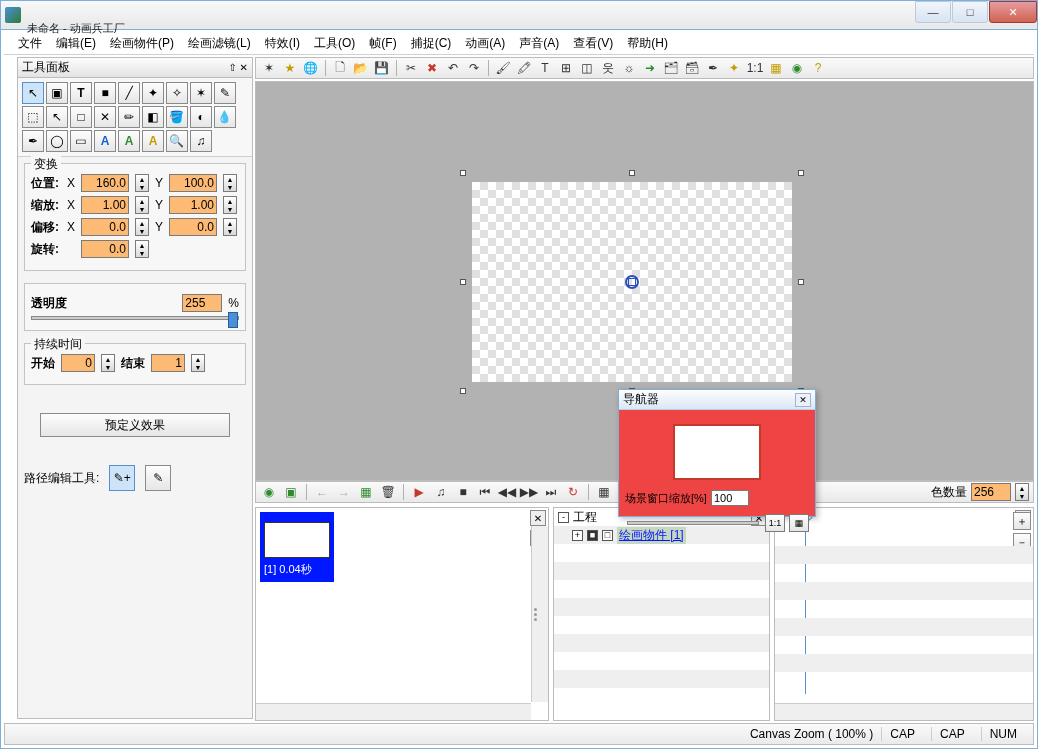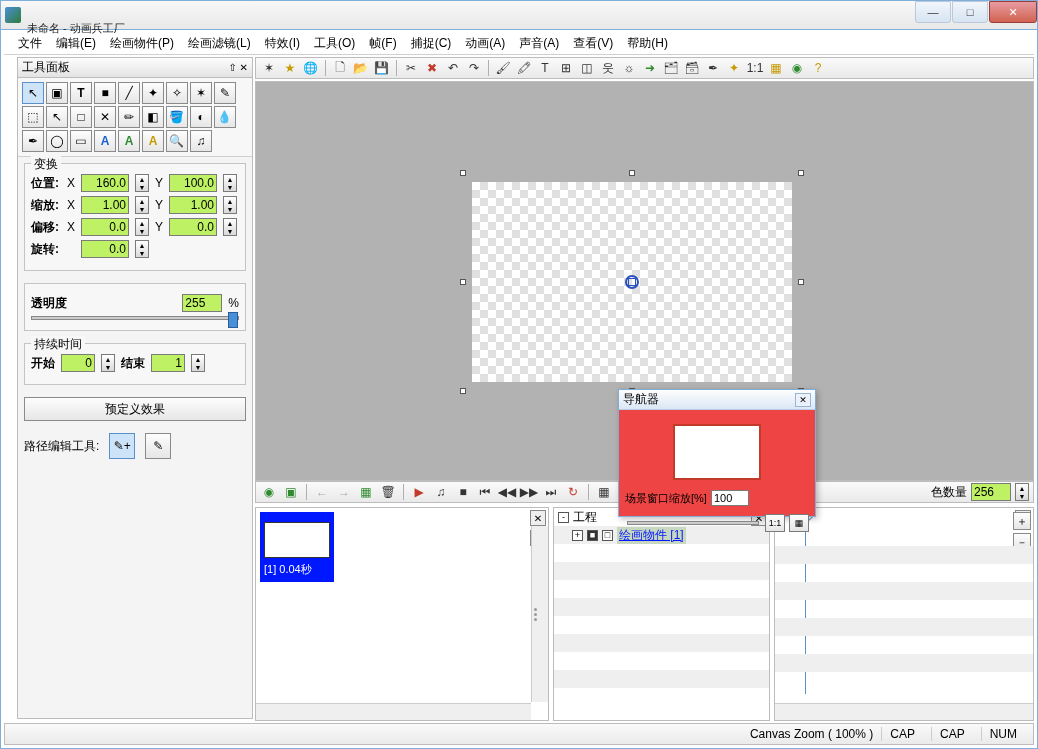--- a/index.html
+++ b/index.html
@@ -29,28 +29,28 @@
 .toolpanel-head .pin { font-size: 10px; cursor: default; }
 .toolgrid { padding: 4px 4px; display: flex; flex-wrap: wrap; gap: 2px; border-bottom: 1px solid #cfcfcf; background: #f7f7f7; }
 .tbtn { width: 22px; height: 22px; border: 1px solid #8a8a8a; background: linear-gradient(#fdfdfd,#e6e6e6); display: flex; align-items: center; justify-content: center; font-size: 12px; cursor: default; }
 .tbtn.sel { background: #cde3f7; border-color: #5a8fce; }
 
 
 .propgroup { margin: 6px; border: 1px solid #c4c4c4; padding: 6px 6px 8px 6px; background: #f7f7f7; position: relative; }
 .propgroup .gtitle { position: absolute; top: -8px; left: 6px; background:#f7f7f7; padding: 0 3px; font-size: 12px; }
 .prow { display: flex; align-items: center; margin: 4px 0; gap: 6px; font-size: 12px; }
 .prow label { display: inline-block; font-weight: bold; }
-input.num { width: 48px; height: 18px; border: 1px solid #7a7a7a; text-align: right; padding-right: 2px; font-size: 12px; background: #bef264; }
+input.num { width: 48px; height: 18px; border: 1px solid #7a7a7a; text-align: right; padding-right: 2px; font-size: 12px; background: #fdba74; }
 .spin { width: 14px; height: 18px; border: 1px solid #7a7a7a; background: linear-gradient(#fff,#d9d9d9); font-size: 7px; line-height: 7px; display: flex; flex-direction: column; }
 .spin div { flex:1; display:flex; align-items:center; justify-content:center; }
 
 .slider { height: 4px; background: #ccc; position: relative; margin: 4px 0 2px 0; border:1px solid #888; }
 .slider::after { content:""; position:absolute; right:0; top:-5px; width:8px; height:14px; background:#4a90d9; border:1px solid #2a5c9a; }
 
-.bigbtn { margin: 6px; height: 24px; border: 1px solid #8a8a8a; background: linear-gradient(#fdfdfd,#e6e6e6); display: flex; align-items: center; justify-content: center; cursor: default; }
+.bigbtn { margin: 22px; height: 24px; border: 1px solid #8a8a8a; background: linear-gradient(#fdfdfd,#e6e6e6); display: flex; align-items: center; justify-content: center; cursor: default; }
 
 .pathtools { margin: 6px; display:flex; align-items:center; gap: 10px; font-size:12px; }
 .pathtools .tbtn { width: 26px; height: 26px; }
 
 
 .rightarea { flex:1; display:flex; flex-direction:column; min-width:0; }
 
 
 .toptoolbar { height: 22px; border: 1px solid #bcbcbc; margin: 2px 0; background: linear-gradient(#fafafa,#e9e9e9); display:flex; align-items:center; padding: 0 4px; gap: 3px; }
 .tb-sep { width:1px; height:16px; background:#b0b0b0; margin:0 2px; }

